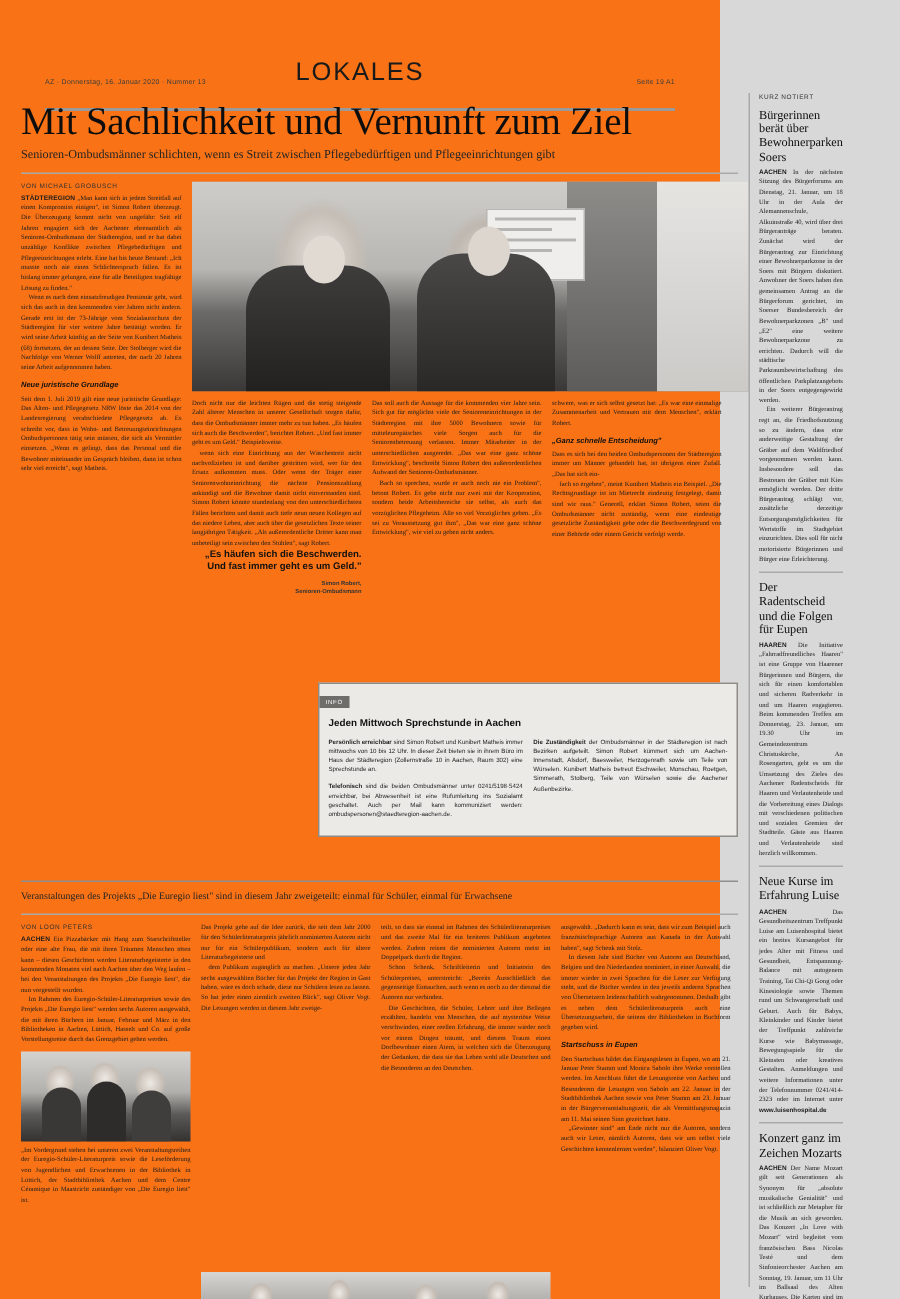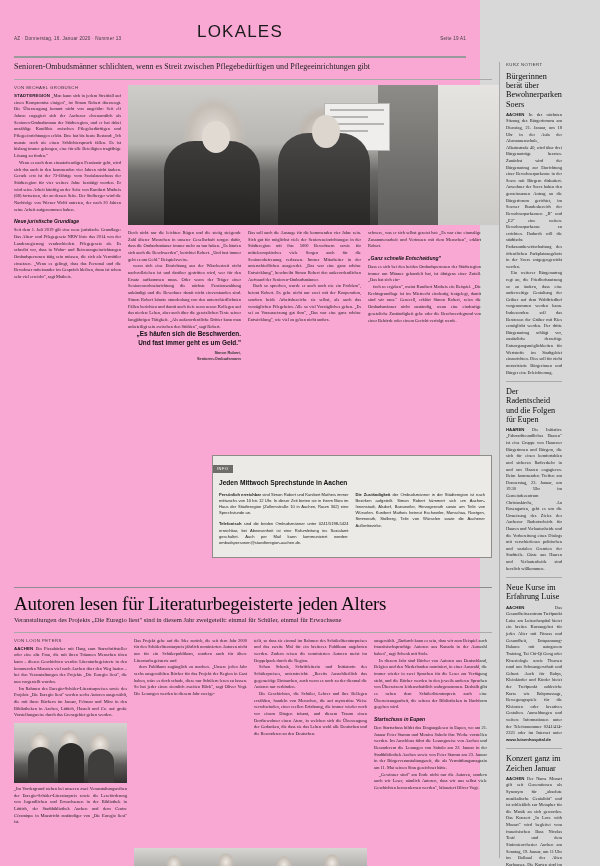--- a/index.html
+++ b/index.html
@@ -7,22 +7,22 @@
   body {
     width:600px; height:866px;
     background:#d8d8d8;
     font-family:"Liberation Serif", serif;
     color:#111;
     overflow:hidden;
   }
   .page {
     position:relative;
     width:480px; height:866px;
-    background:#f9a8d4;
-    padding:0;
+    background:#f97316;
+    padding:16px;
   }
 
   
   .masthead {
     position:relative;
     height:42px;
     padding:16px 12px 0 12px;
   }
   .mast-left {
     position:absolute; left:14px; top:36px;
@@ -220,20 +220,21 @@
     <div class="mast-title">LOKALES</div>
     <div class="mast-right">Seite 19 A1</div>
     <div class="mast-rule"></div>
   </div>
 
   <div class="body-area">
 
     <div class="main-col">
 
       <div>
+        <h1 class="head">Mit Sachlichkeit und Vernunft zum Ziel</h1>
         <div class="subhead">Senioren-Ombudsmänner schlichten, wenn es Streit zwischen Pflegebedürftigen und Pflegeeinrichtungen gibt</div>
         <hr class="thin">
 
         <div class="cols4">
 
           <div class="col">
             <div class="kicker">VON MICHAEL GROBUSCH</div>
             <p class="lead"><span class="place">STÄDTEREGION</span> <span>„Man kann sich in jedem Streitfall auf einen Kompromiss einigen", ist Simon Robert überzeugt. Die Überzeugung kommt nicht von ungefähr: Seit elf Jahren engagiert sich der Aachener ehrenamtlich als Senioren-Ombudsmann der Städteregion, und er hat dabei unzählige Konflikte zwischen Pflegebedürftigen und Pflegeeinrichtungen erlebt. Eine hat bis heute Bestand: „Ich musste noch nie einen Schlichterspruch fällen. Es ist bislang immer gelungen, eine für alle Beteiligten tragfähige Lösung zu finden."</span></p>
             <p>Wenn es nach dem einsatzfreudigen Pensionär geht, wird sich das auch in den kommenden vier Jahren nicht ändern. Gerade erst ist der 73-Jährige vom Sozialausschuss der Städteregion für vier weitere Jahre bestätigt worden. Er wird seine Arbeit künftig an der Seite von Kunibert Matheis (68) fortsetzen, der an dessen Seite. Der Stolberger wird die Nachfolge von Werner Wolff antreten, der nach 20 Jahren seine Arbeit aufgenommen haben.</p>
             <div class="subhl">Neue juristische Grundlage</div>
@@ -295,21 +296,20 @@
                   <p><b>Die Zuständigkeit</b> <span>der Ombudsmänner in der Städteregion ist nach Bezirken aufgeteilt. Simon Robert kümmert sich um Aachen-Innenstadt, Alsdorf, Baesweiler, Herzogenrath sowie um Teile von Würselen. Kunibert Matheis betreut Eschweiler, Monschau, Roetgen, Simmerath, Stolberg, Teile von Würselen sowie die Aachener Außenbezirke.</span></p>
                 </div>
               </div>
             </div>
           </div>
         </div>
       </div>
 
       <div class="art2" style="position:absolute; left:0; top:512px; width:478px;">
         <hr class="thick">
-        <h1 class="head" style="font-size:19px;">Autoren lesen für Literaturbegeisterte jeden Alters</h1>
         <div class="subhead" style="font-size:6.6px;">Veranstaltungen des Projekts „Die Euregio liest" sind in diesem Jahr zweigeteilt: einmal für Schüler, einmal für Erwachsene</div>
         <hr class="thin">
 
         <div class="cols4">
           <div class="col">
             <div class="kicker">VON LOON PETERS</div>
             <p class="lead"><span class="place">AACHEN</span> <span>Ein Pizzabäcker mit Hang zum Starschriftsteller oder eine alte Frau, die mit ihren Träumen Menschen töten kann – diesen Geschichten werden Literaturbegeisterte in den kommenden Monaten viel nach Aachen über den Weg laufen – bei den Veranstaltungen des Projekts „Die Euregio liest", die nun vorgestellt wurden.</span></p>
             <p>Im Rahmen des Euregio-Schüler-Literaturpreises sowie des Projekts „Die Euregio liest" werden sechs Autoren ausgewählt, die mit ihren Büchern im Januar, Februar und März in den Bibliotheken in Aachen, Lüttich, Hasselt und Co. auf große Vorstellungsreise durch das Grenzgebiet gehen werden.</p>
             <div class="photo2-wrap" style="margin:4px 0 3px 0;">
               <div class="photo2">
@@ -362,17 +362,17 @@
       <hr>
 
       <h2>Der Radentscheid und die Folgen für Eupen</h2>
       <p><span class="place">HAAREN</span> <span>Die Initiative „Fahrradfreundliches Haaren" ist eine Gruppe von Haarener Bürgerinnen und Bürgern, die sich für einen komfortablen und sicheren Radverkehr in und um Haaren engagieren. Beim kommenden Treffen am Donnerstag, 23. Januar, um 19.30 Uhr im Gemeindezentrum Christuskirche, An Rosengarten, geht es um die Umsetzung des Zieles des Aachener Radentscheids für Haaren und Verlautenheide und die Vorbereitung eines Dialogs mit verschiedenen politischen und sozialen Gremien der Stadtteile. Gäste aus Haaren und Verlautenheide sind herzlich willkommen.</span></p>
       <hr>
 
       <h2>Neue Kurse im Erfahrung Luise</h2>
       <p><span class="place">AACHEN</span> <span>Das Gesundheitszentrum Treffpunkt Luise am Luisenhospital bietet ein breites Kursangebot für jedes Alter mit Fitness und Gesundheit, Entspannung-Balance mit autogenem Training, Tai Chi-Qi Gong oder Kinesiologie sowie Themen rund um Schwangerschaft und Geburt. Auch für Babys, Kleinkinder und Kinder bietet der Treffpunkt zahlreiche Kurse wie Babymassage, Bewegungsspiele für die Kleinsten oder kreatives Gestalten. Anmeldungen und weitere Informationen unter der Telefonnummer 0241/414-2323 oder im Internet unter</span> <span class="url">www.luisenhospital.de</span></p>
       <hr>
 
-      <h2>Konzert ganz im Zeichen Januar</h2>
+      <h2>Konzert ganz im Zeichen Mozarts</h2>
       <p><span class="place">AACHEN</span> <span>Der Name Mozart gilt seit Generationen als Synonym für „absolute musikalische Genialität" und ist schließlich zur Metapher für die Musik an sich geworden. Das Konzert „In Love with Mozart" wird begleitet vom französischen Bass Nicolas Testé und dem Sinfonieorchester Aachen am Sonntag, 19. Januar, um 11 Uhr im Ballsaal des Alten Kurhauses. Die Karten sind im Vorverkauf erhältlich.</span></p>
     </div>
   </div>
 </div>
 
 </body></html>

